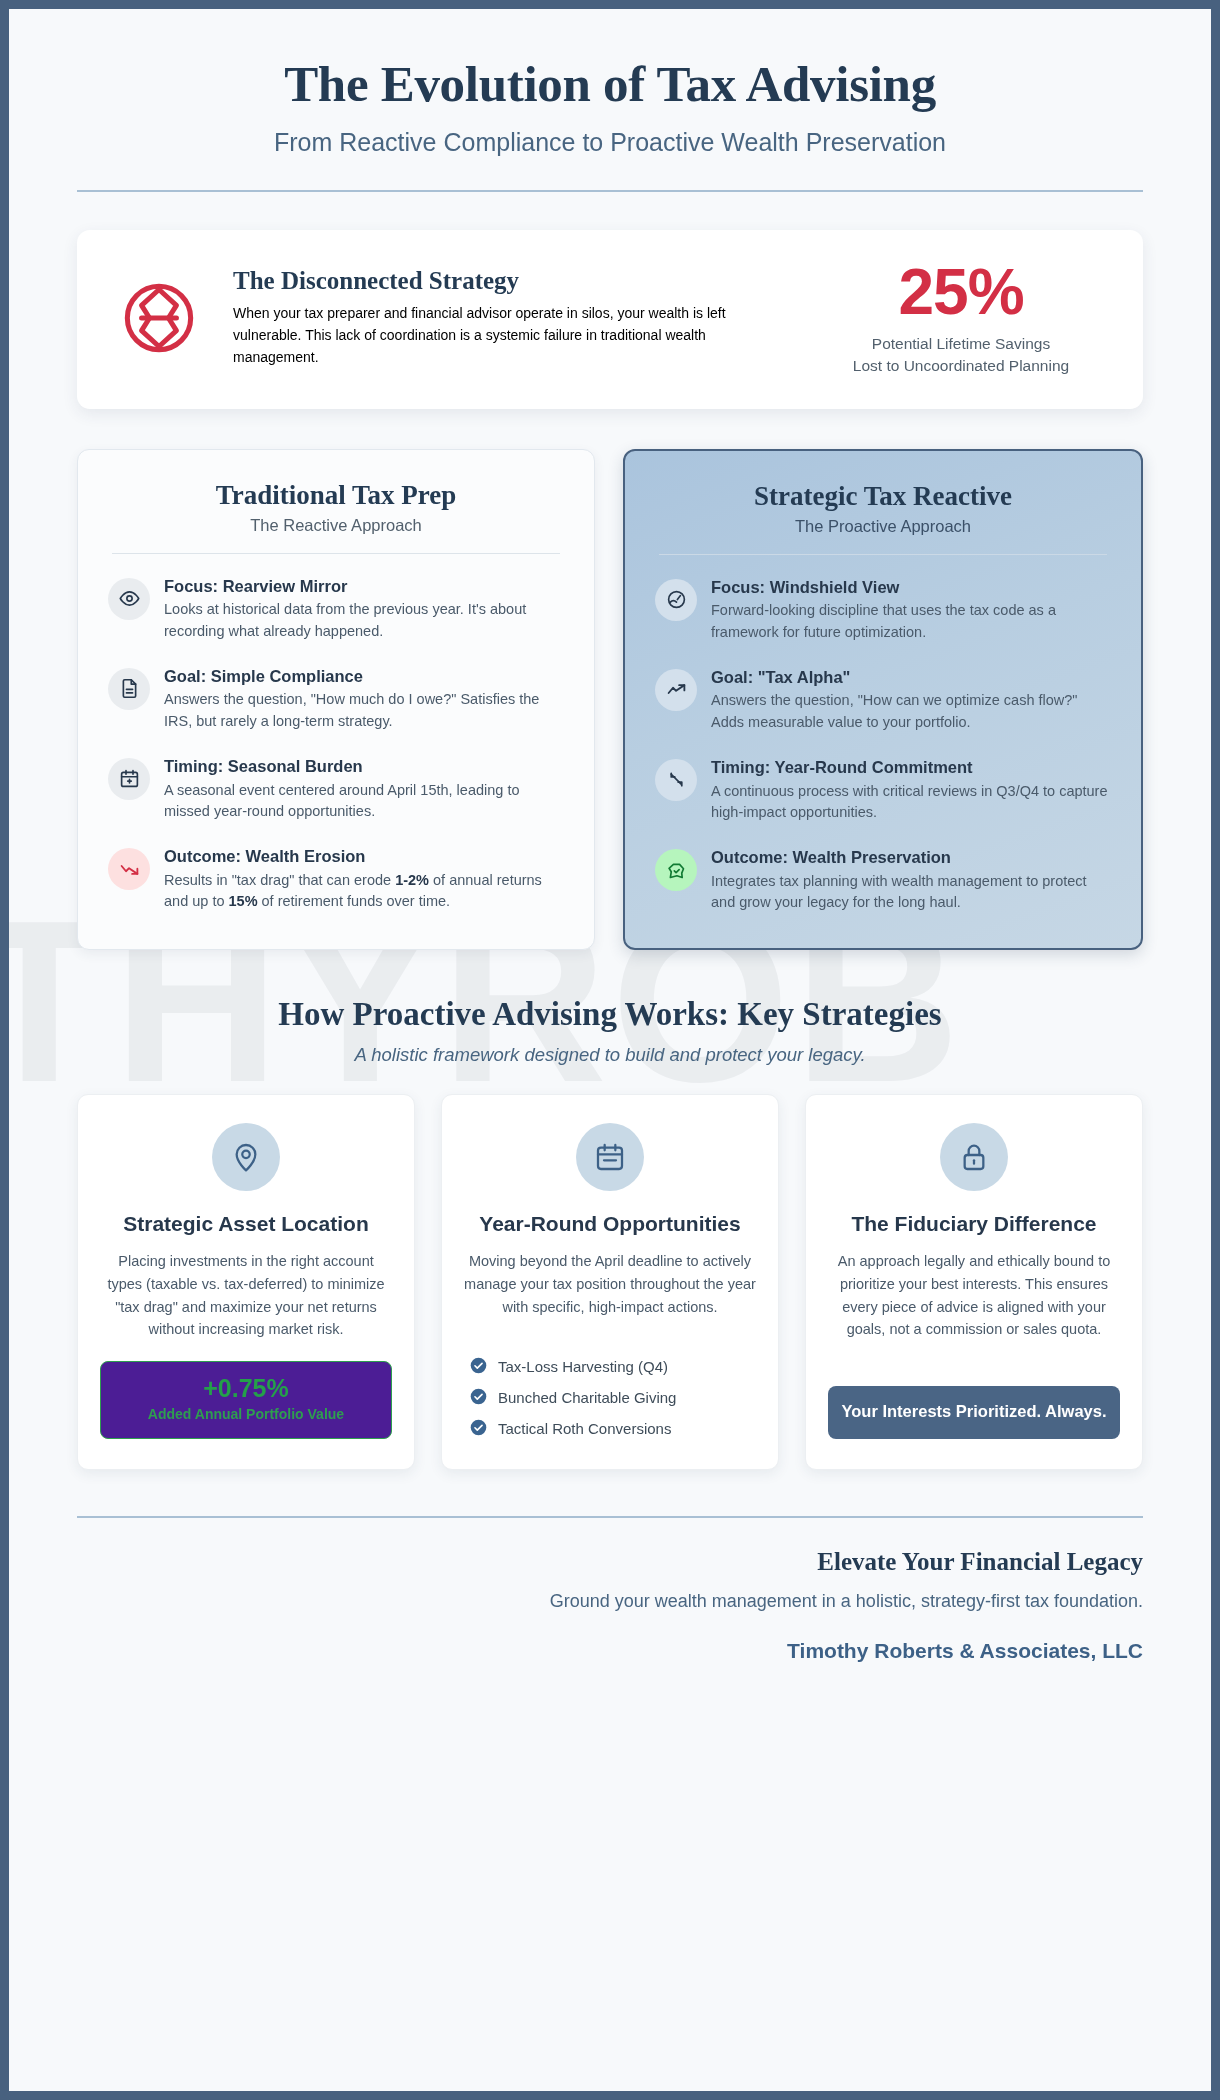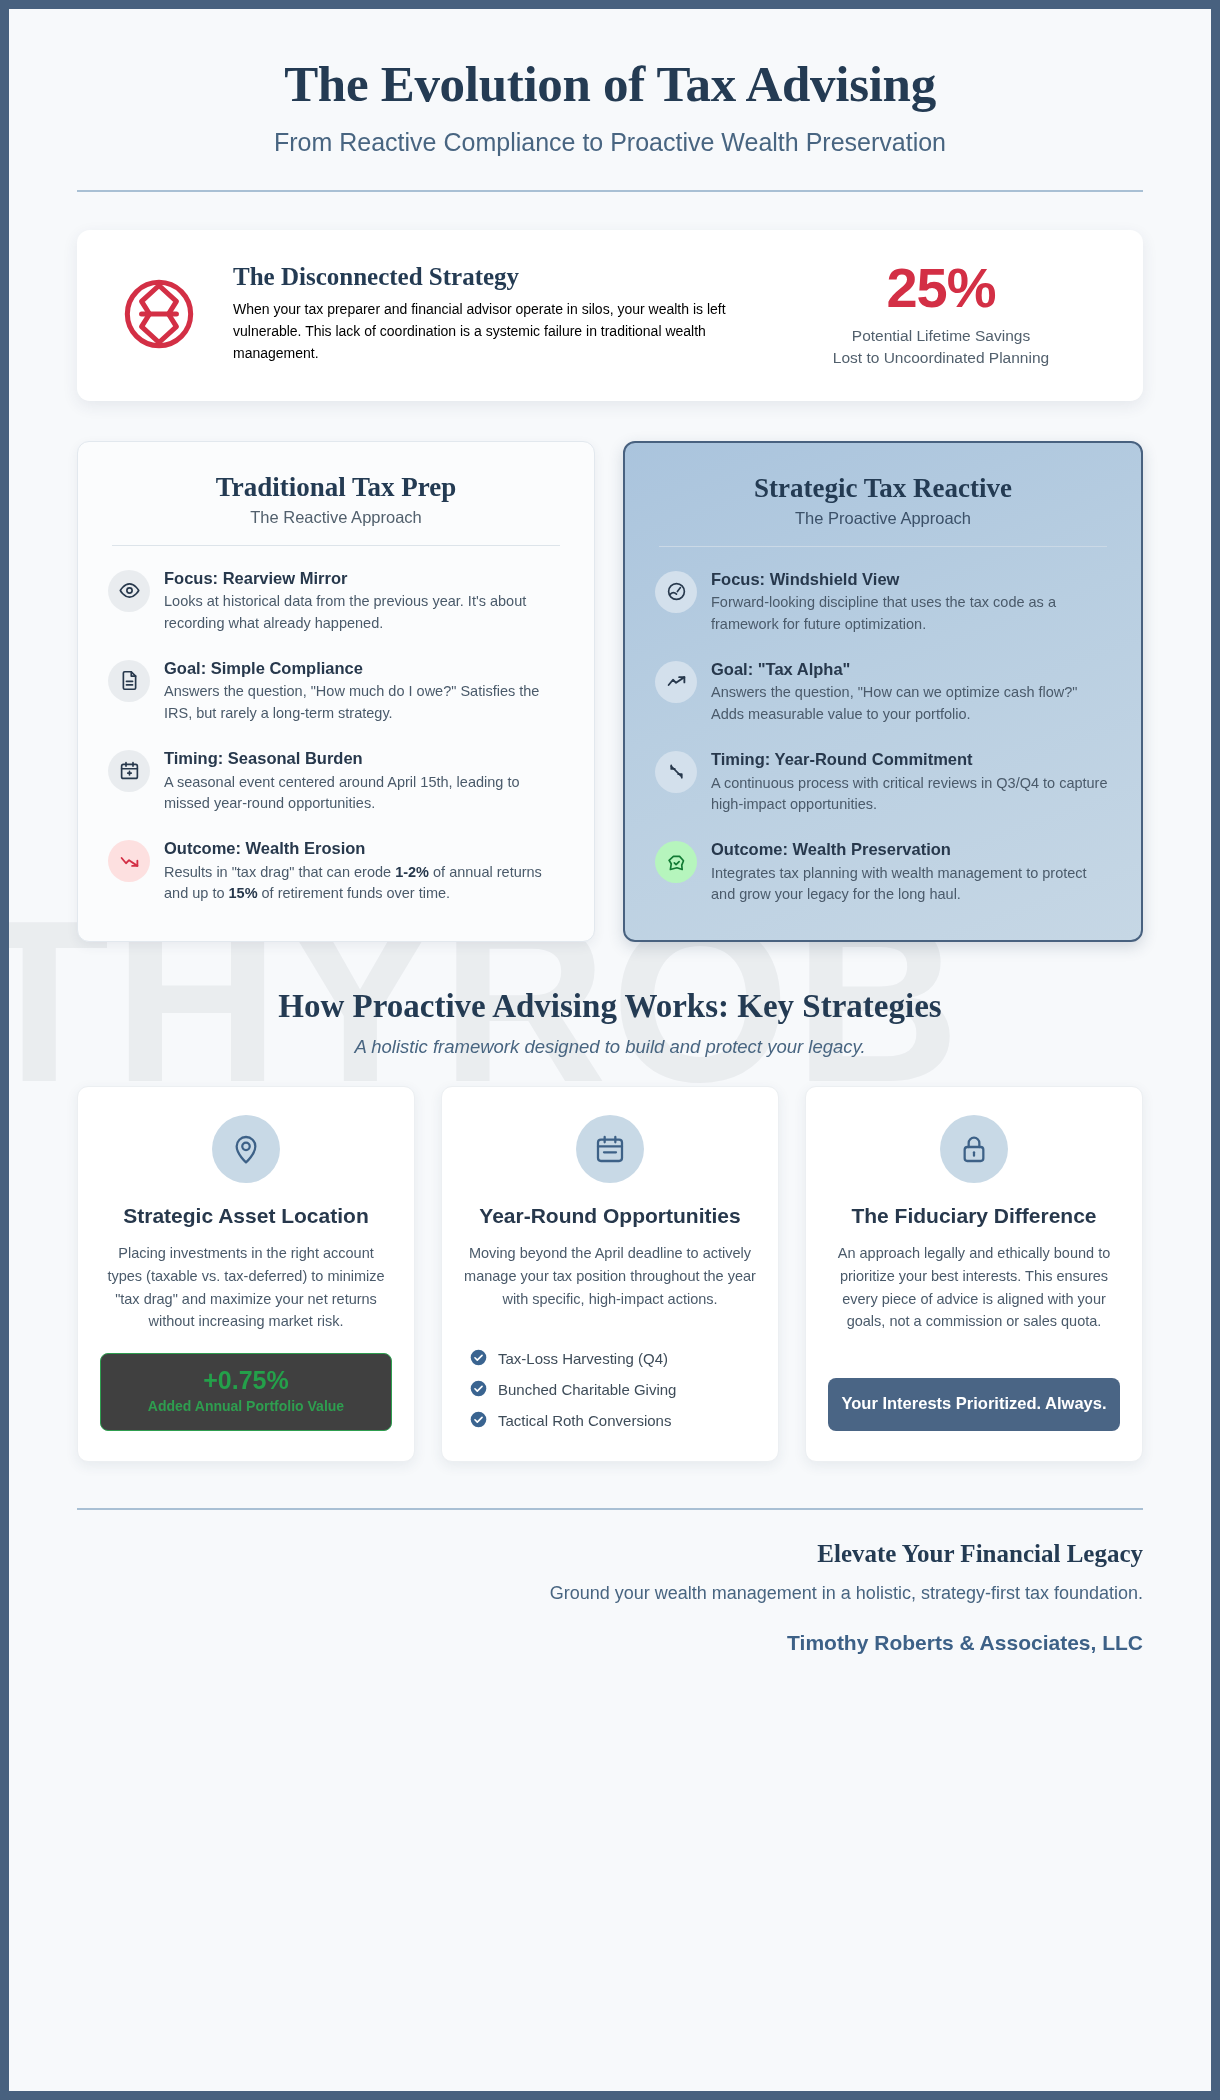--- a/index.html
+++ b/index.html
@@ -61,42 +61,42 @@
     height: 2px;
     background: #a9c0d4;
   }
 
   
   .hero {
     margin-top: 38px;
     background: #ffffff;
     border-radius: 13px;
     box-shadow: 0 5px 16px rgba(40,60,90,.09);
-    padding: 30px 52px 32px 34px;
+    padding: 30px 32px 32px 34px;
     display: flex;
     align-items: center;
     gap: 26px;
   }
   .hero-icon { flex: 0 0 96px; display:flex; align-items:center; justify-content:center; }
   .hero-body { flex: 1 1 auto; padding-right: 10px; }
   .hero-body h2 {
     font-family: "Liberation Serif", serif;
     font-size: 25px;
     color: #243b53;
     font-weight: bold;
     margin-bottom: 8px;
   }
   .hero-body p {
     font-size: 14px;
     line-height: 1.57;
     color: #000000;
   }
   .hero-stat { flex: 0 0 300px; text-align: center; }
   .hero-stat .value {
-    font-size: 56px;
+    font-size: 64px;
     font-weight: bold;
     color: #d32f45;
     line-height: 1;
     letter-spacing: -1px;
   }
   .hero-stat .label {
     margin-top: 9px;
     font-size: 15.5px;
     color: #52606d;
     line-height: 1.42;
@@ -220,21 +220,21 @@
   }
   .strat-card .desc {
     font-size: 14.5px;
     line-height: 1.56;
     color: #4a5a6a;
     flex: 1 1 auto;
   }
   .badge-green {
     margin-top: 20px;
     border: 1.5px solid #2e9e4f;
-    background: #404040;
+    background: #4c1d95;
     border-radius: 8px;
     padding: 13px 8px 14px;
   }
   .badge-green .big {
     font-size: 25px;
     font-weight: bold;
     color: #24a04a;
     line-height: 1.05;
   }
   .badge-green .small {

